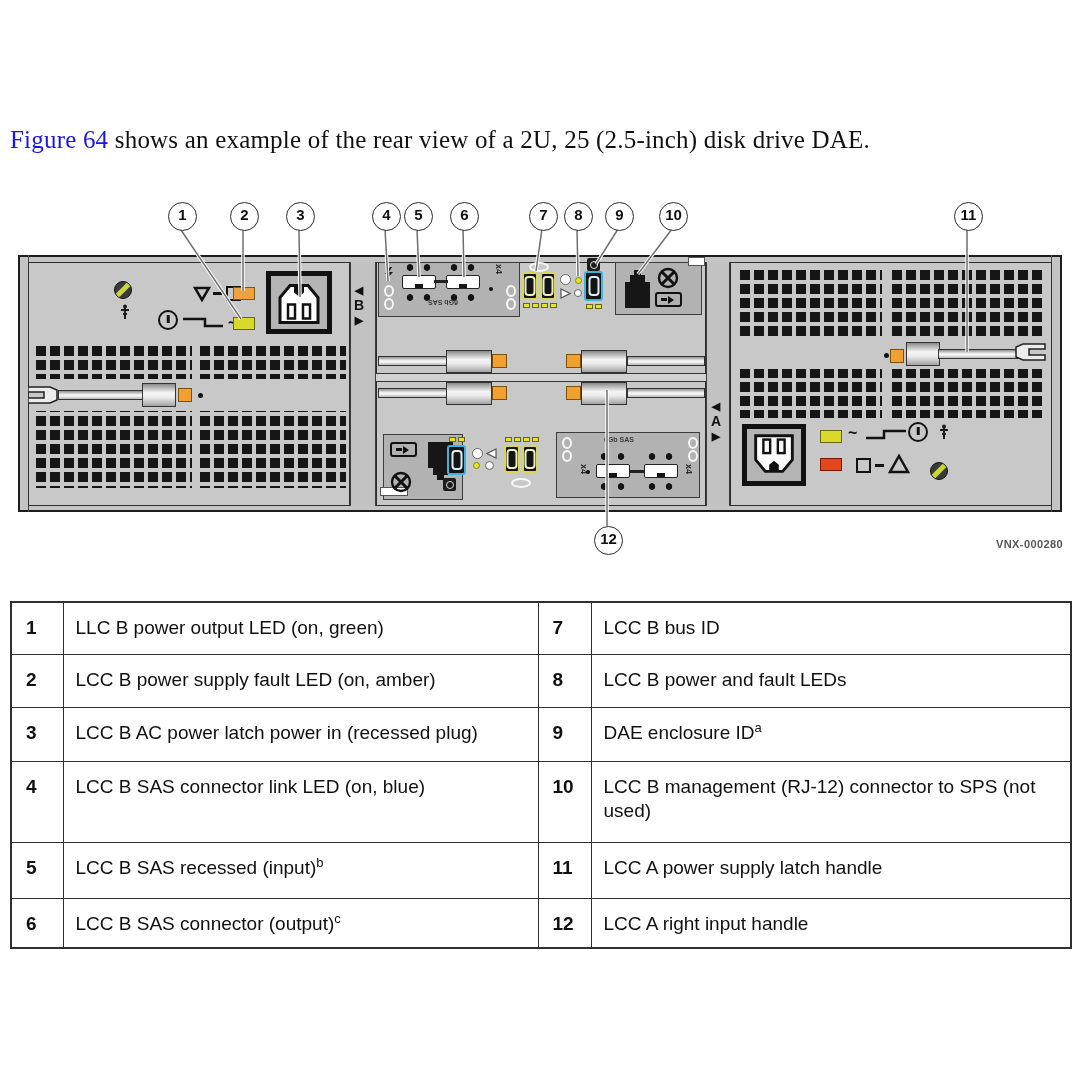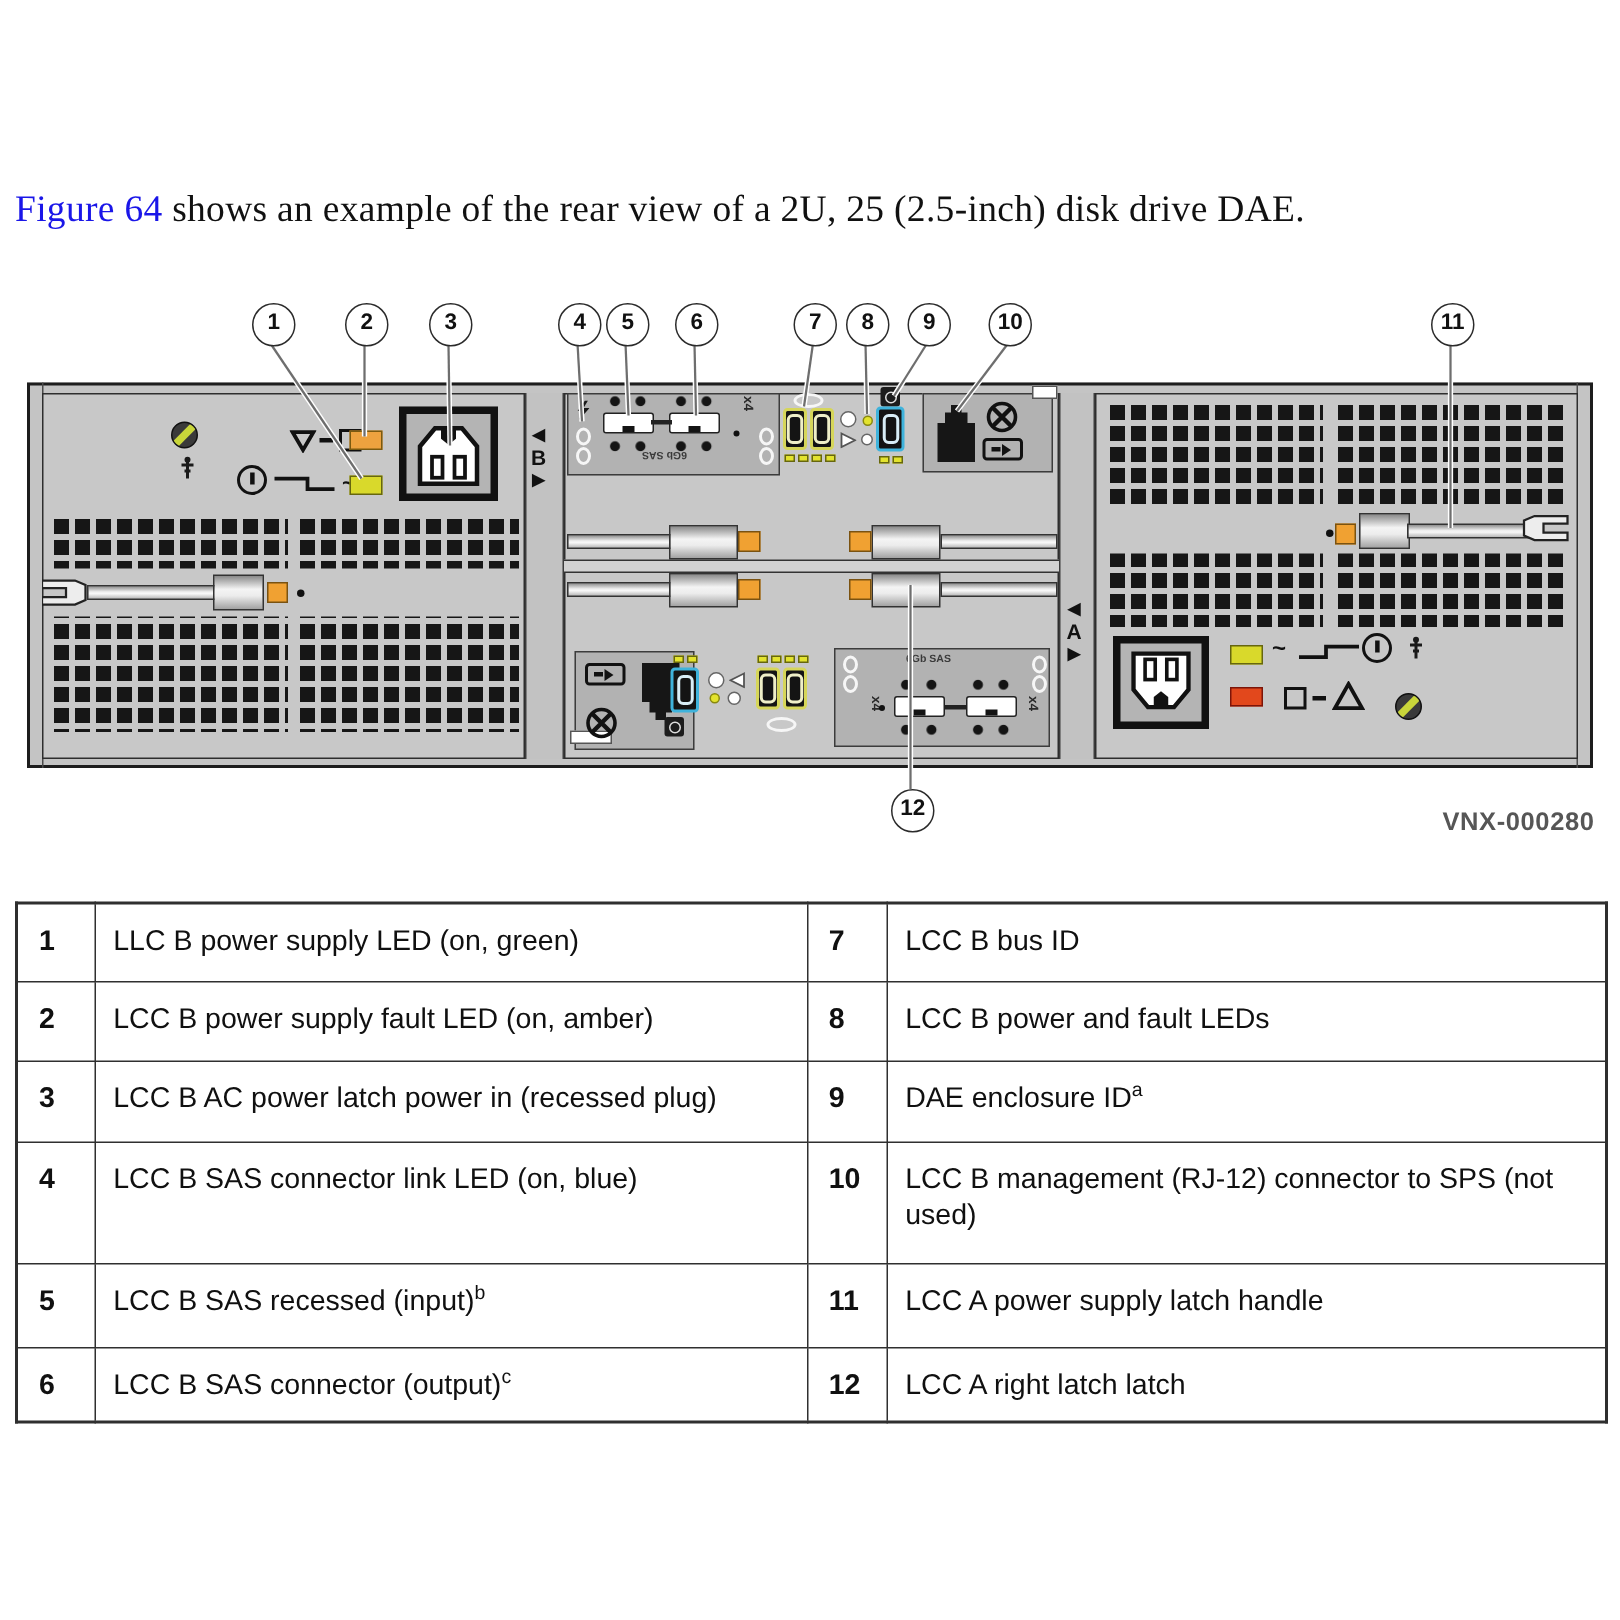--- a/index.html
+++ b/index.html
@@ -73,21 +73,21 @@
   .tilde{z-index:4;font-size:16px;font-weight:700;color:#111;}
   .plugic{z-index:5;border:2.5px solid #111;border-radius:3px;background:transparent;}
   .plugic u{position:absolute;left:4px;top:4px;width:6px;height:2.5px;background:#111;display:block;}
   .plugic s{position:absolute;right:2px;top:2px;width:0;height:0;border:4px solid transparent;border-left:6px solid #111;display:block;}
   .ac{z-index:4;background:#b4b4b4;border:5px solid #111;}
   .vlabel{z-index:7;display:flex;flex-direction:column;align-items:center;color:#111;
           font-size:11px;line-height:1.2;font-weight:700;}
   .vlabel .ltr{font-size:14px;}
   .x4{z-index:5;font-size:9px;font-weight:700;color:#2a2a2a;transform:rotate(90deg);transform-origin:left top;white-space:nowrap;}
   .saslbl{z-index:5;font-size:7px;font-weight:700;color:#3a3a3a;white-space:nowrap;}
-  .figid{position:absolute;font-size:17px;font-weight:700;color:#565656;letter-spacing:.4px;z-index:10;}
+  .figid{position:absolute;font-size:11px;font-weight:700;color:#565656;letter-spacing:.4px;z-index:10;}
   svg.ov{position:absolute;left:0;top:0;z-index:40;pointer-events:none;}
   .halo{stroke:#fff;stroke-width:3.5px;}
   .core{stroke:#6e6e6e;stroke-width:1.5px;}
   .icon{z-index:5;}
   
   table.spec{position:absolute;left:10px;top:601px;width:1060px;border-collapse:collapse;table-layout:fixed;
              border:2px solid #2f2f2f;font-size:19px;color:#101010;}
   table.spec td{border:1.5px solid #2f2f2f;vertical-align:top;padding:13px 8px 0 12px;line-height:1.3;}
   table.spec td.num{font-weight:700;padding-left:14px;}
   table.spec tr:nth-child(1){height:52px;}
@@ -404,21 +404,21 @@
   <table class="spec">
     <colgroup>
         <col style="width:52px">
         <col style="width:475px">
         <col style="width:53px">
         <col style="width:480px">
       </colgroup>
     <tbody>
       <tr>
         <td class="num">1</td>
-        <td class="desc"><span>LLC B power supply LED (on, green)</span></td>
+        <td class="desc"><span>LLC B power output LED (on, green)</span></td>
         <td class="num">7</td>
         <td class="desc"><span>LCC B bus ID</span></td>
       </tr>
       <tr>
         <td class="num">2</td>
         <td class="desc"><span>LCC B power supply fault LED (on, amber)</span></td>
         <td class="num">8</td>
         <td class="desc"><span>LCC B power and fault LEDs</span></td>
       </tr>
       <tr>
@@ -436,17 +436,17 @@
       <tr>
         <td class="num">5</td>
         <td class="desc"><span>LCC B SAS recessed (input)</span><sup>b</sup></td>
         <td class="num">11</td>
         <td class="desc"><span>LCC A power supply latch handle</span></td>
       </tr>
       <tr>
         <td class="num">6</td>
         <td class="desc"><span>LCC B SAS connector (output)</span><sup>c</sup></td>
         <td class="num">12</td>
-        <td class="desc"><span>LCC A right latch latch</span></td>
+        <td class="desc"><span>LCC A right input handle</span></td>
       </tr>
     </tbody>
   </table>
 </div>
 
 </body></html>

